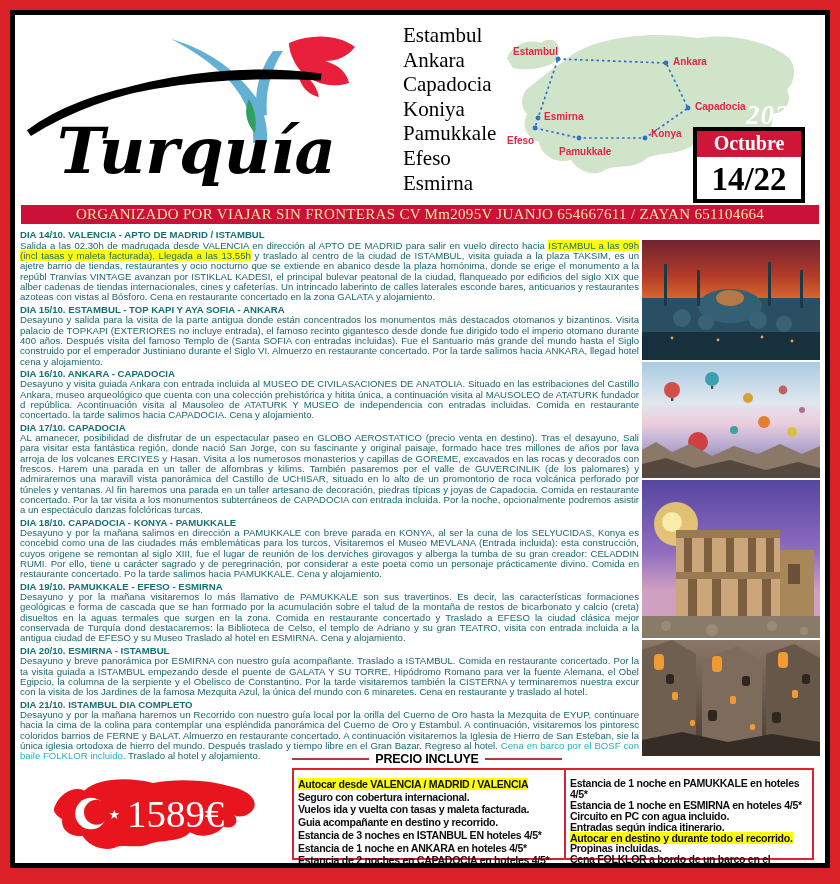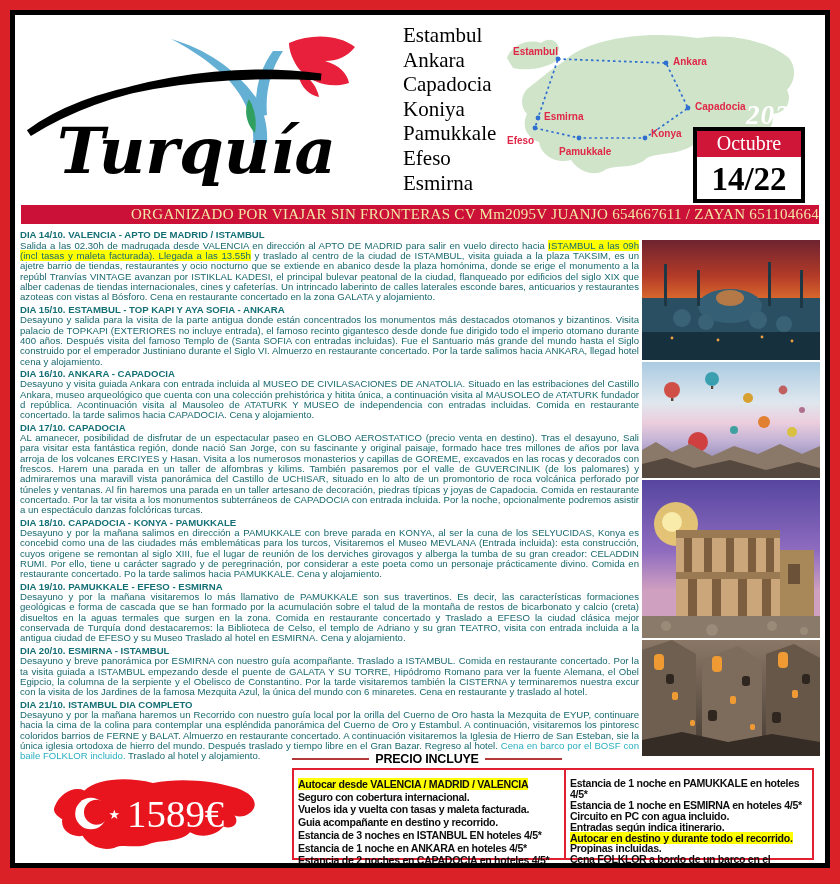--- a/index.html
+++ b/index.html
@@ -14,28 +14,28 @@
              font-family:"Liberation Serif",serif;font-size:21px;line-height:24.6px;color:#000;}
   .map{position:absolute;left:482px;top:3px;width:303px;height:182px;}
   .map svg{position:absolute;left:0;top:0;}
   .map-label{position:absolute;font-weight:bold;font-size:10px;color:#e02747;white-space:nowrap;
              font-family:"Liberation Sans",sans-serif;}
   .map-year{position:absolute;right:-4px;top:82px;font-family:"Liberation Serif",serif;
             font-weight:bold;font-style:italic;font-size:27px;color:#fff;letter-spacing:1px;}
   .date-box{position:absolute;left:678px;top:112px;width:112px;height:76px;border:4px solid #000;
             background:#fff;box-sizing:border-box;}
   .date-month{height:26px;background:#cf1638;color:#fff;text-align:center;
-              font-family:"Liberation Serif",serif;font-weight:normal;font-size:20px;line-height:25px;}
+              font-family:"Liberation Serif",serif;font-weight:bold;font-size:20px;line-height:25px;}
   .date-days{height:50px;text-align:center;font-family:"Liberation Serif",serif;
              font-weight:bold;font-size:33px;line-height:44px;color:#000;}
 
   
   .banner{position:absolute;left:6px;right:6px;top:190px;height:19px;background:#cb1137;
           color:#f3e7a6;font-family:"Liberation Serif",serif;font-size:15px;line-height:19px;
-          text-align:right;letter-spacing:.3px;white-space:nowrap;overflow:hidden;}
+          text-align:center;letter-spacing:.3px;white-space:nowrap;overflow:hidden;}
 
   
   .main{position:absolute;left:5px;right:5px;top:211px;height:540px;display:flex;gap:3px;overflow:hidden;align-items:center;}
   .itinerary{flex:1;font-size:9.6px;line-height:10.35px;color:#19696f;text-align:justify;overflow:hidden;}
   .day{margin-top:2px;}
   .day:first-child{margin-top:0;}
   .day-title{font-weight:bold;color:#157076;}
   .day-body{margin:0;}
   .seg-highlight{background:#ffff00;}
   .seg-accent{color:#2aafc0;}

